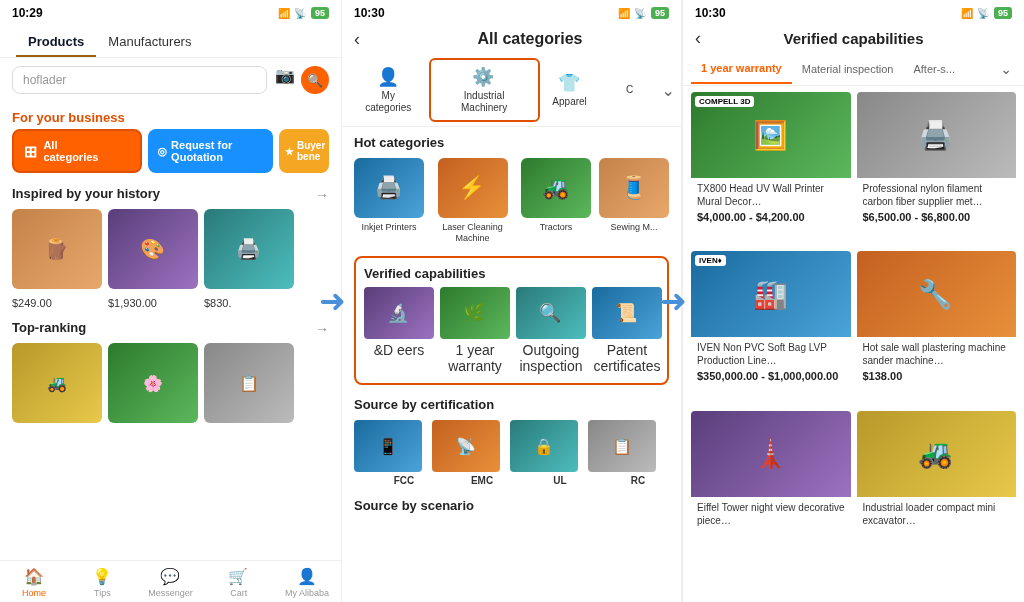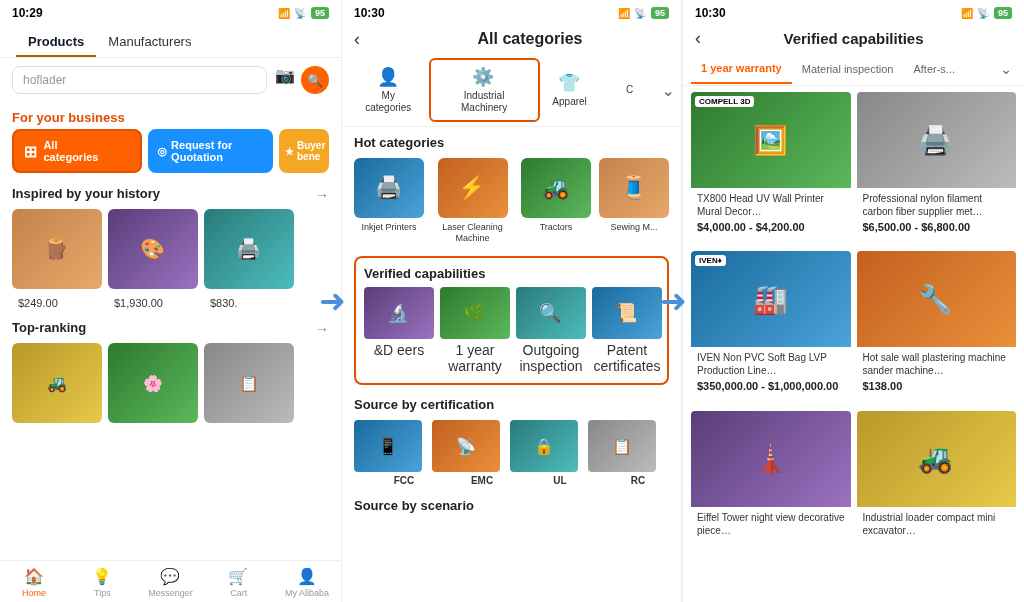--- a/index.html
+++ b/index.html
@@ -40,21 +40,21 @@
     .p1-btn-gray { background: #f5a623; border-radius: 8px; padding: 8px 6px; color: white; font-size: 10px; font-weight: 600; display: flex; align-items: center; gap: 3px; cursor: pointer; width: 50px; overflow: hidden; }
 
     .p1-history-header { display: flex; justify-content: space-between; align-items: center; padding: 4px 12px; }
     .p1-history-title { font-size: 13px; font-weight: 700; color: #222; }
     .p1-arrow-right { color: #888; font-size: 14px; }
 
     .p1-history-images { display: flex; gap: 6px; padding: 4px 12px 8px; }
     .p1-hist-img { width: 90px; height: 80px; border-radius: 6px; background: #ddd; overflow: hidden; flex-shrink: 0; }
     .p1-hist-img-placeholder { width: 100%; height: 100%; display: flex; align-items: center; justify-content: center; font-size: 20px; }
 
-    .p1-prices { display: flex; gap: 6px; padding: 0 18px 6px; }
+    .p1-prices { display: flex; gap: 6px; padding: 0 12px 6px; }
     .p1-price { font-size: 11px; color: #333; font-weight: 500; }
     .p1-price:nth-child(1) { width: 90px; }
     .p1-price:nth-child(2) { width: 90px; }
 
     .p1-ranking-header { display: flex; justify-content: space-between; align-items: center; padding: 4px 12px; }
     .p1-ranking-images { display: flex; gap: 6px; padding: 4px 12px; }
     .p1-rank-img { width: 90px; height: 80px; border-radius: 6px; background: #e8e8e8; overflow: hidden; flex-shrink: 0; display: flex; align-items: center; justify-content: center; }
 
     .p1-nav { display: flex; border-top: 1px solid #eee; position: absolute; bottom: 0; left: 0; right: 0; background: #fff; }
     .p1-nav-item { flex: 1; display: flex; flex-direction: column; align-items: center; padding: 6px 4px 4px; cursor: pointer; font-size: 9px; color: #999; gap: 2px; }
@@ -99,21 +99,21 @@
     .p3-back { position: absolute; left: 12px; font-size: 18px; color: #333; cursor: pointer; }
     .p3-title { font-size: 15px; font-weight: 700; color: #222; }
 
     .p3-tabs { display: flex; align-items: center; padding: 0 8px; border-bottom: 1px solid #eee; gap: 0; }
     .p3-tab { padding: 8px 10px; font-size: 11px; color: #666; cursor: pointer; white-space: nowrap; }
     .p3-tab.active { color: #ff6000; border-bottom: 2px solid #ff6000; font-weight: 600; }
     .p3-tab-dropdown { margin-left: auto; color: #666; font-size: 14px; cursor: pointer; padding: 8px 4px; }
 
     .p3-products { display: flex; flex-wrap: wrap; gap: 6px; padding: 6px 8px; overflow-y: auto; height: calc(100% - 130px); }
     .p3-product { width: calc(50% - 3px); background: #fff; border-radius: 4px; overflow: hidden; }
-    .p3-product-img { width: 100%; height: 96px; background: #e8e8e8; display: flex; align-items: center; justify-content: center; font-size: 28px; position: relative; overflow: hidden; }
+    .p3-product-img { width: 100%; height: 86px; background: #e8e8e8; display: flex; align-items: center; justify-content: center; font-size: 28px; position: relative; overflow: hidden; }
     .p3-brand-badge { position: absolute; top: 4px; left: 4px; background: white; border-radius: 3px; padding: 1px 4px; font-size: 8px; font-weight: 700; }
     .p3-product-info { padding: 4px 6px; }
     .p3-product-name { font-size: 10px; color: #333; line-height: 1.3; margin-bottom: 3px; }
     .p3-product-price { font-size: 11px; color: #222; font-weight: 600; }
 
     
     .img-green { background: linear-gradient(135deg, #2d7a2d, #5cb85c); }
     .img-blue { background: linear-gradient(135deg, #1a6b9e, #4aa3d9); }
     .img-warm { background: linear-gradient(135deg, #c4824a, #e8a86a); }
     .img-purple { background: linear-gradient(135deg, #5a3d7a, #9b72c0); }

